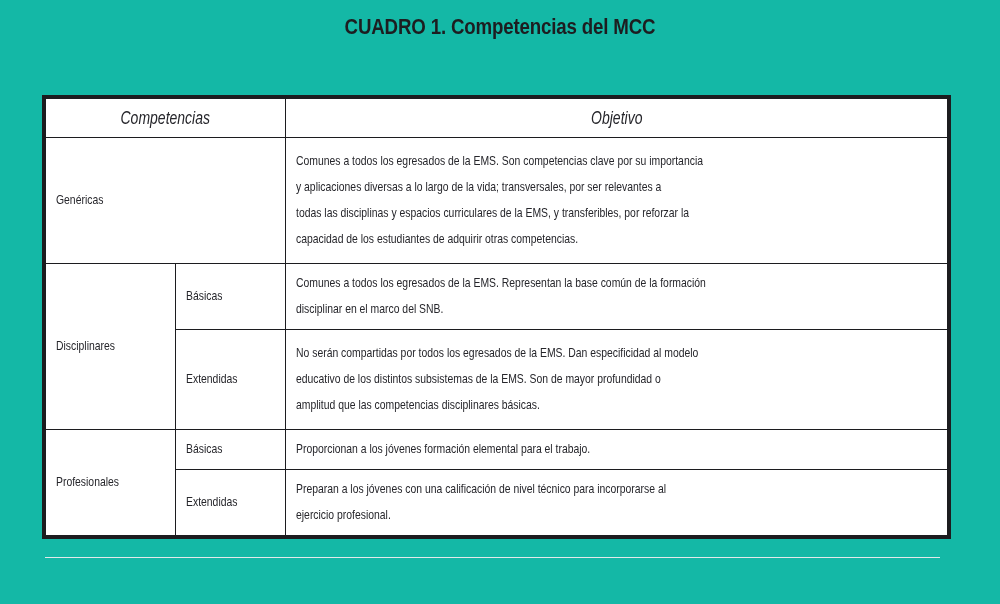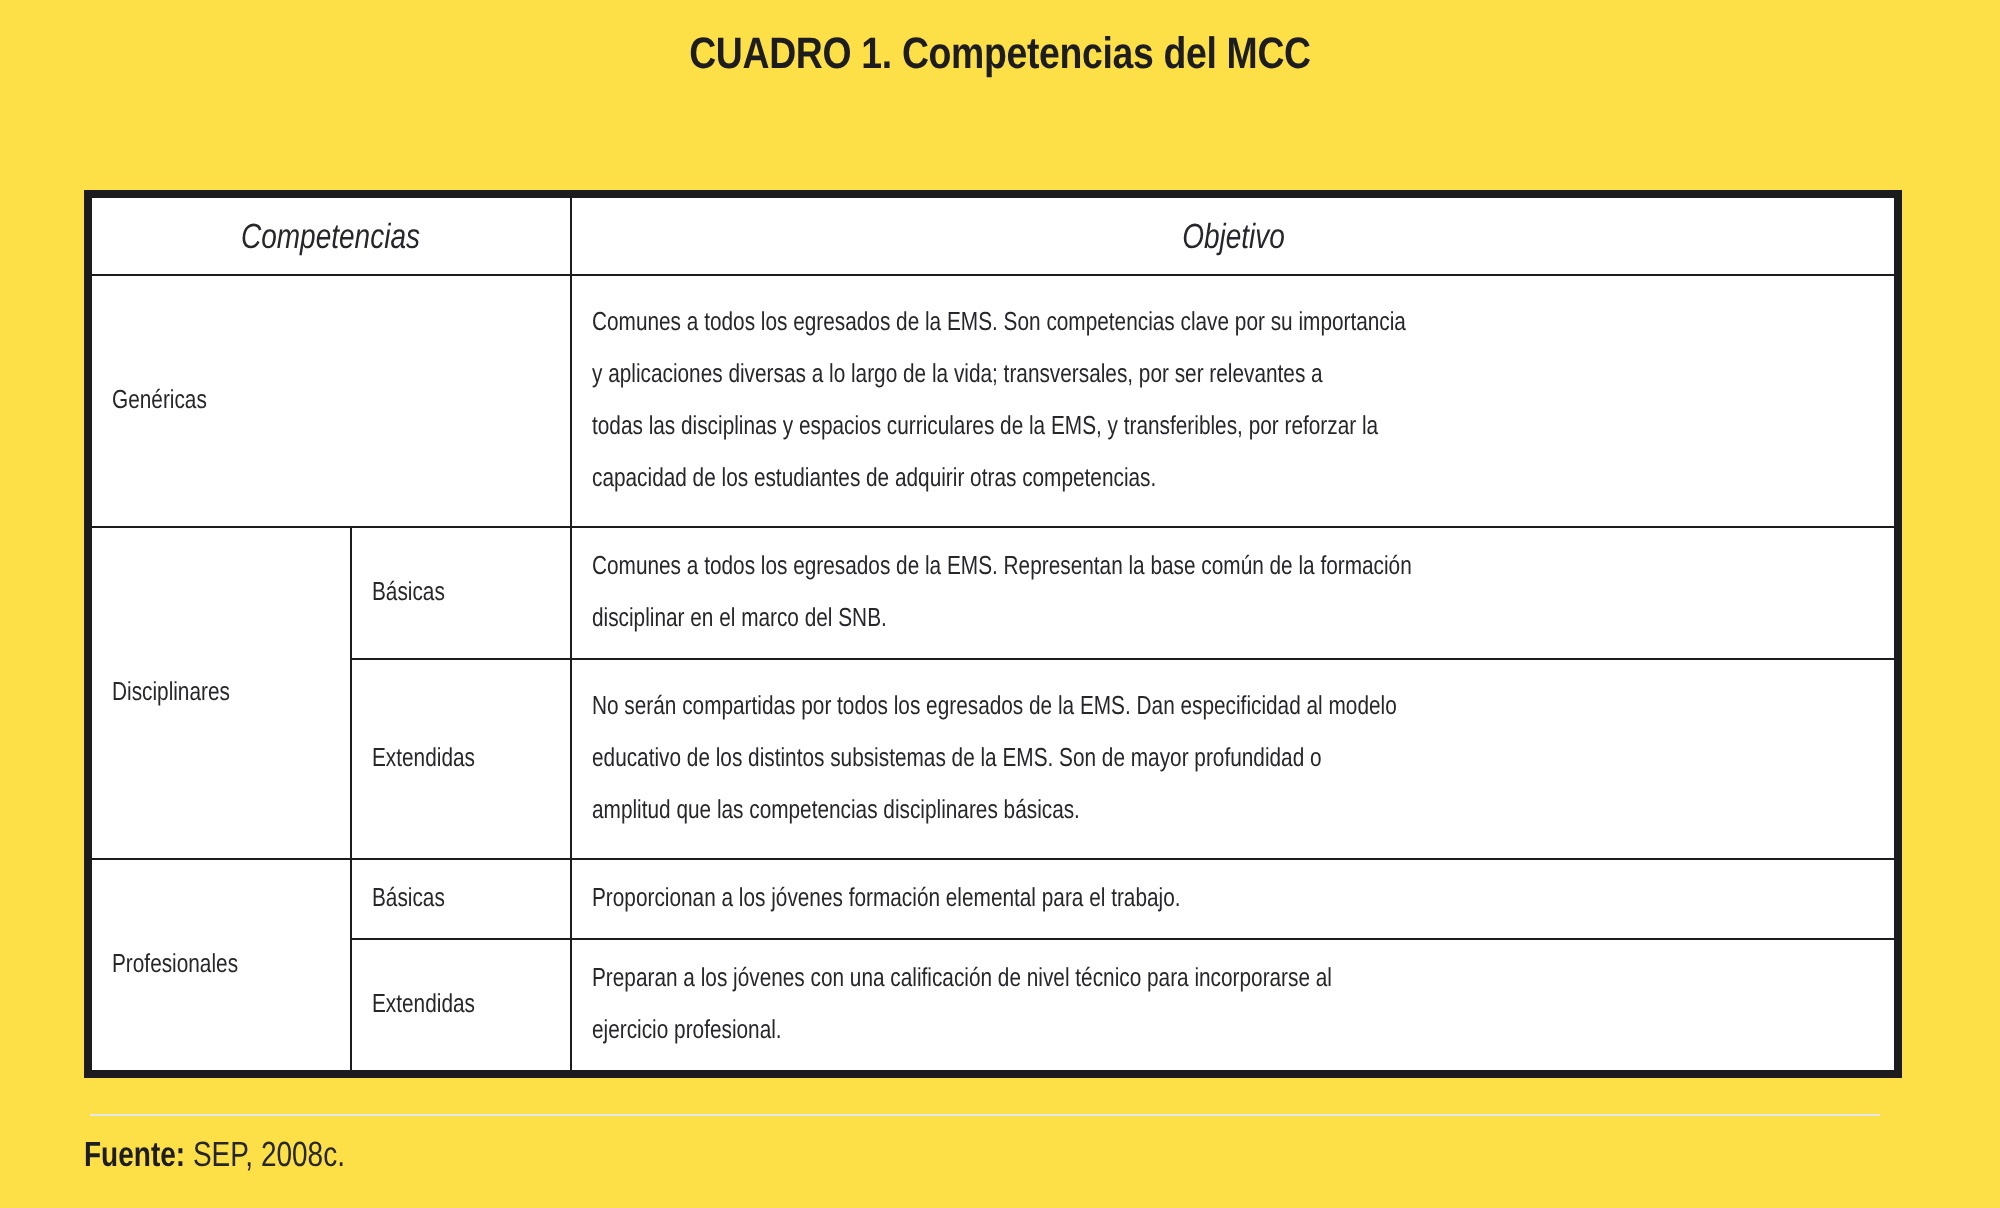--- a/index.html
+++ b/index.html
@@ -6,21 +6,21 @@
     margin: 0;
     padding: 0;
     background: #ffffff;
     font-family: "Liberation Sans", "DejaVu Sans", sans-serif;
     color: #26262b;
   }
   .page {
     position: relative;
     width: 1000px;
     height: 604px;
-    background: #fde047;
+    background: #14b8a6;
     overflow: hidden;
     text-decoration: underline;
   }
   
   .cond {
     display: block;
     width: 125%;
     transform: scaleX(0.8);
     transform-origin: 0 50%;
   }
@@ -186,17 +186,14 @@
         <td class="obj">
           <span class="cond">Preparan a los jóvenes con una calificación de nivel técnico para incorporarse al
 ejercicio profesional.</span>
         </td>
       </tr>
     </tbody>
   </table>
 
   <div class="under-rule"></div>
 
-  <p class="fuente">
-      <span class="cond"><span class="fuente-label">Fuente:</span> <span class="fuente-text">SEP, 2008c.</span></span>
-    </p>
 
 </div>
 
 </body></html>

